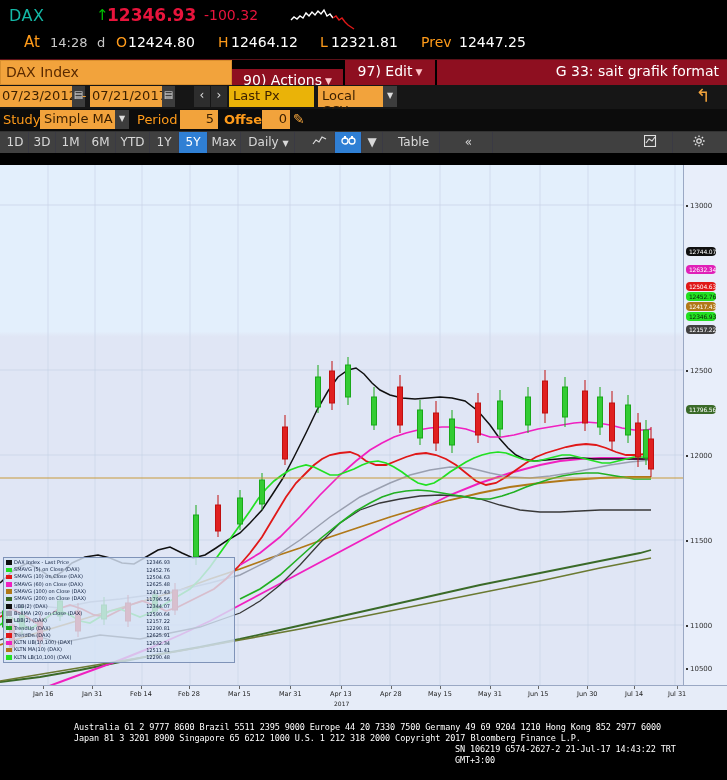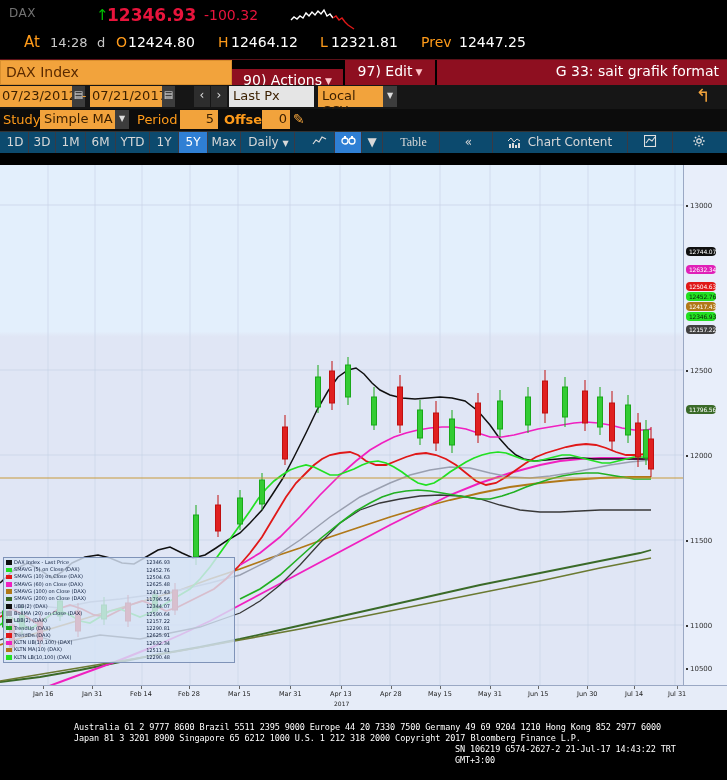--- a/index.html
+++ b/index.html
@@ -9,21 +9,21 @@
     font-family: "DejaVu Sans", sans-serif;
     overflow: hidden;
     position: relative;
   }
   
   .quote-hdr { height: 60px; background: #000; position: relative; }
   .q-row1 { position: absolute; left: 0; top: 4px; height: 26px; width: 727px; }
   .q-row2 { position: absolute; left: 15px; top: 32px; height: 24px; width: 727px; }
   .q-ticker {
     position: absolute; left: 9px; top: 2px;
-    color: #737373; font-size: 12px; font-family: "DejaVu Sans", sans-serif;
+    color: #14b8a6; font-size: 16px; font-family: "DejaVu Sans", sans-serif;
     letter-spacing: .5px;
   }
   .q-arrow { position: absolute; left: 96px; top: 2px; color: #00c000; font-size: 15px; }
   .q-last { position: absolute; left: 107px; top: 1px; color: #e8143c; font-size: 17px; font-weight: bold; }
   .q-chg  { position: absolute; left: 204px; top: 3px; color: #e8143c; font-size: 14px; }
   .spark  { position: absolute; left: 289px; top: 0px; width: 70px; height: 28px; }
   .q-at   { position: absolute; left: 9px; top: 1px; color: #ff9b1a; font-size: 15px; }
   .q-time { position: absolute; left: 35px; top: 3px; color: #c8c8c8; font-size: 13px; }
   .q-d    { position: absolute; left: 82px; top: 3px; color: #c8c8c8; font-size: 13px; }
   .lbl-o  { position: absolute; left: 101px; top: 2px; color: #ff9b1a; font-size: 14px; }
@@ -70,21 +70,21 @@
   }
   .cal1 { left: 72px; } .cal2 { left: 162px; }
   .dash { position: absolute; left: 82px; top: 4px; color: #f2a33c; font-size: 12px; }
   .navb {
     position: absolute; top: 1px; width: 16px; height: 21px; background: #2d2d2d;
     color: #ddd; font-size: 12px; text-align: center; padding-top: 2px;
   }
   .navb1 { left: 194px; } .navb2 { left: 211px; }
   .lastpx {
     position: absolute; left: 229px; top: 1px; width: 85px; height: 21px;
-    background: #e5e5e5; color: #3a1f00; font-size: 13px; padding: 2px 0 0 4px;
+    background: #eab308; color: #3a1f00; font-size: 13px; padding: 2px 0 0 4px;
   }
   .ccy {
     position: absolute; left: 318px; top: 1px; width: 65px; height: 21px;
     background: #f2a33c; color: #3a1f00; font-size: 13px; padding: 2px 0 0 4px;
   }
   .ccy-drop {
     position: absolute; left: 383px; top: 1px; width: 14px; height: 21px;
     background: #3d3d3d; color: #ddd; font-size: 8px; text-align:center; padding-top:5px;
   }
   .undo {
@@ -93,21 +93,21 @@
   }
 
   
   .studyrow { position: relative; height: 22px; width: 727px; background: #0c0c0c; }
   .st-lbl { position: absolute; top: 3px; color: #ff9b1a; font-size: 13px; }
   .st-fld { position: absolute; top: 1px; height: 19px; background: #f2a33c; color: #3a1f00; font-size: 13px; padding: 1px 0 0 4px;}
   .st-drop { position: absolute; top: 1px; width: 14px; height: 19px; background:#3d3d3d; color:#ddd; font-size:8px; text-align:center; padding-top:4px;}
   .pencil { position:absolute; left: 293px; top: 2px; font-size: 14px; color: #f2a33c; }
 
   
-  .tabrow { position: relative; height: 22px; width: 727px; background: #0c4a6e; border-top:1px solid #333;}
+  .tabrow { position: relative; height: 22px; width: 727px; background: #404040; border-top:1px solid #333;}
   .tbtn {
     position: absolute; top: 0px; height: 21px; color: #d8d8d8; font-size: 12px;
     text-align: center; padding-top: 3px; border-right: 1px solid #3a3a44;
   }
   .tbtn.sel { background: #2f7fd4; color: #fff; }
 
   
   .chart-wrap {
     position: absolute; left: 0; top: 165px; width: 727px; height: 545px;
     background: #e2eaf7;
@@ -243,33 +243,23 @@
   </div>
   <div class="tbtn sel" style="left:335px;width:27px;">
     <svg width="15" height="11" viewBox="0 0 15 11">
       <circle cx="4" cy="6" r="3" fill="none" stroke="#fff" stroke-width="1.3"></circle>
       <circle cx="11" cy="6" r="3" fill="none" stroke="#fff" stroke-width="1.3"></circle>
       <rect x="3" y="1" width="2" height="3" fill="#fff"></rect>
       <rect x="10" y="1" width="2" height="3" fill="#fff"></rect>
     </svg>
   </div>
   <div class="tbtn" style="left:362px;width:21px;">▼</div>
-  <div class="tbtn" style="left:388px;width:52px;font-family:Liberation Serif, serif;">Table</div>
+  <div class="tbtn" style="left:388px;width:52px;">Table</div>
   <div class="tbtn" style="left:440px;width:60px;border-right:none;"></div>
   <div class="tbtn" style="left:445px;width:48px;">«</div>
-  <div class="tbtn" style="left:493px;width:135px;">
-    <svg width="13" height="11" viewBox="0 0 13 11" style="vertical-align:middle;margin-right:3px;">
-      <polyline points="0,4 3,1 6,5 9,2 12,4" fill="none" stroke="#dcdcdc" stroke-width="1"></polyline>
-      <rect x="1" y="7" width="2" height="4" fill="#dcdcdc"></rect>
-      <rect x="4" y="6" width="2" height="5" fill="#dcdcdc"></rect>
-      <rect x="7" y="8" width="2" height="3" fill="#dcdcdc"></rect>
-      <rect x="10" y="6" width="2" height="5" fill="#dcdcdc"></rect>
-    </svg>
-    <span>Chart Content</span>
-  </div>
   <div class="tbtn" style="left:628px;width:45px;">
     <svg width="13" height="12" viewBox="0 0 13 12">
       <rect x="0.5" y="0.5" width="11" height="11" fill="none" stroke="#e0e0e0" stroke-width="1.1"></rect>
       <polyline points="2,8 5,4 8,6 11,2" fill="none" stroke="#e0e0e0" stroke-width="1.1"></polyline>
     </svg>
   </div>
   <div class="tbtn" style="left:673px;width:52px;border-right:none;">
     <svg width="12" height="12" viewBox="0 0 12 12">
       <circle cx="6" cy="6" r="2.2" fill="none" stroke="#e0e0e0" stroke-width="1.2"></circle>
       <g stroke="#e0e0e0" stroke-width="1.4">

